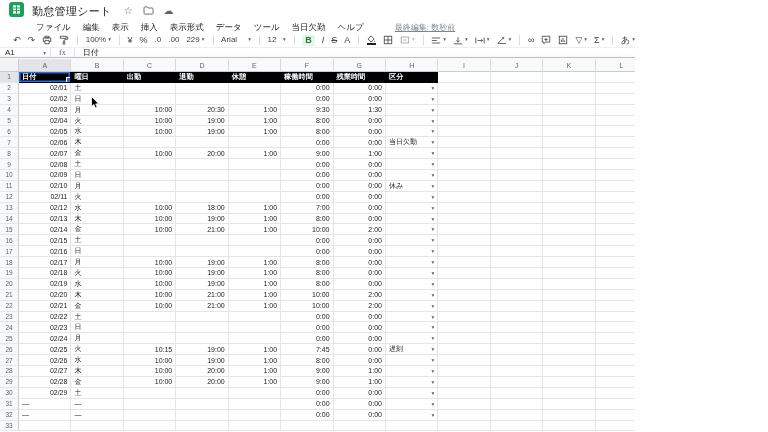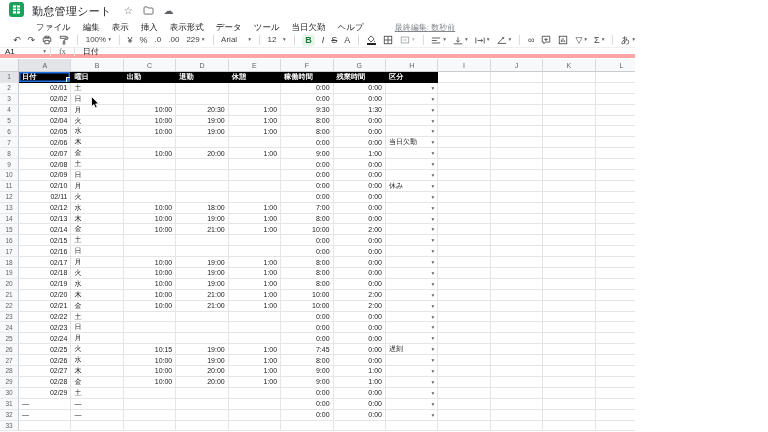--- a/index.html
+++ b/index.html
@@ -26,21 +26,21 @@
   .glyph { font-size:9px; color:#444; }
   .caret { font-size:5.5px; color:#5f6368; }
   .sep { width:1px; height:10px; background:#dadce0; margin:0 1px; }
   .num { font-size:8px; color:#444;text-align:center; }
   .bold-on { background:#e6f4ea; color:#188038; font-weight:bold; font-size:9px; padding:1px 3px; border-radius:2px; }
   .fmt-i { font-style:italic; font-size:9px; }
   .fmt-s { text-decoration:line-through; font-size:9px; }
   .fill-ic { border-bottom:2px solid #222; padding-bottom:0px; }
 
   
-  .formulabar { height:11px; display:flex; align-items:center; border-top:1px solid #eceef0; border-bottom:4px solid #fca5a5; font-size:8px; }
+  .formulabar { height:11px; display:flex; align-items:center; border-top:1px solid #eceef0; border-bottom:1px solid #fca5a5; font-size:8px; }
   .name-box { width:50px; display:flex; align-items:center; justify-content:space-between; padding:0 4px 0 5px; }
   .fx { font-family:"Liberation Serif",serif; color:#5f6368; padding:0 8px; }
   .fdiv { width:1px; height:9px; background:#e0e2e4; }
   .fvalue { padding-left:8px; font-size:8px; }
 
   
   .gridwrap { position:absolute; top:59px; left:0; right:0; bottom:0; overflow:hidden; }
   .grow { display:grid; grid-template-columns:19px repeat(14,52.43px) 1fr; }
   .colhead { height:13px; }
   .corner { background:#f1f3f4; border-right:1px solid #c9cdd1; border-bottom:1px solid #c9cdd1; }

